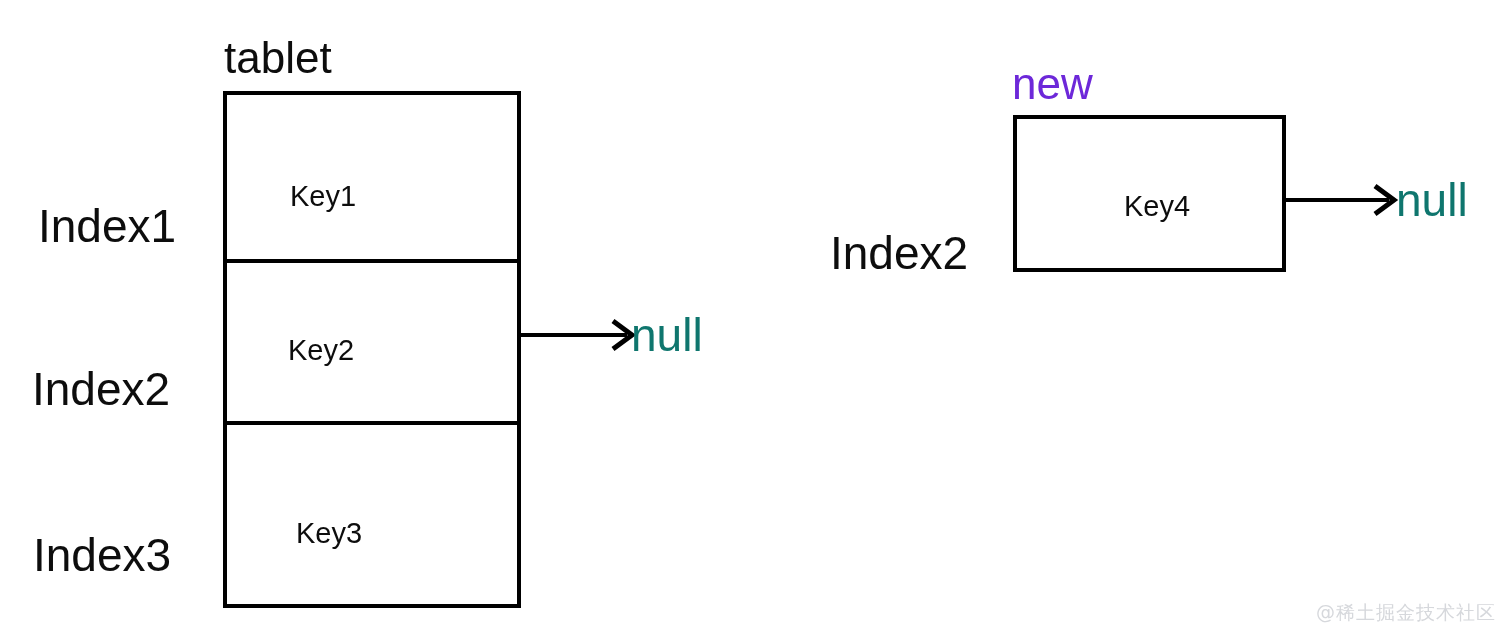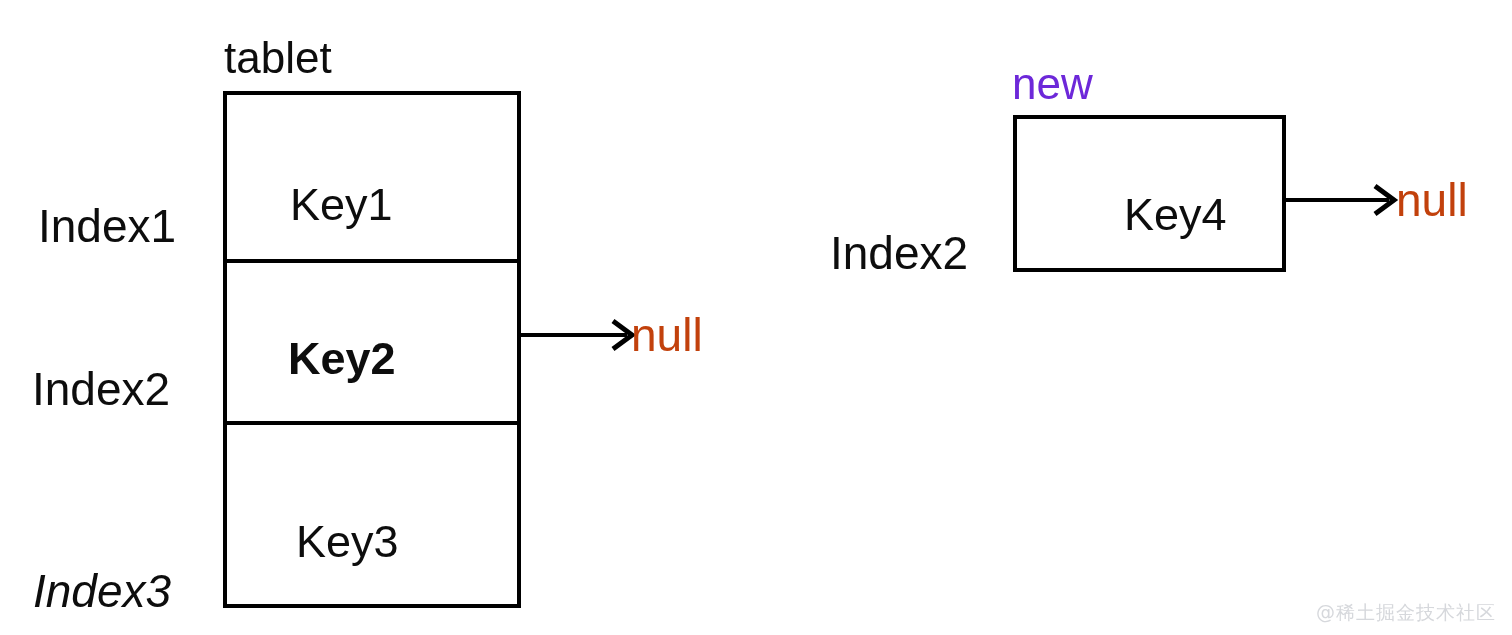--- a/index.html
+++ b/index.html
@@ -38,27 +38,27 @@
     font-weight: 400;
   }
   .caption-new {
     font-size: 44px;
     line-height: 1;
     white-space: nowrap;
     font-weight: 400;
   }
   .cell-text {
     color: #0d0d0d;
-    font-size: 45px;
+    font-size: 29px;
     line-height: 1;
     white-space: nowrap;
     font-weight: 400;
   }
   .null-text {
-    color: #c2410c;
+    color: #0f766e;
     font-size: 46px;
     line-height: 1;
     white-space: nowrap;
     font-weight: 400;
   }
 
   
   .table-box {
     box-sizing: border-box;
     border: 4px solid #000000;
@@ -101,23 +101,23 @@
 
       <div class="abs row-divider" style="left:0px; top:164px; width:290px;"></div>
 
       <div class="abs row-divider" style="left:0px; top:326px; width:290px;"></div>
     </div>
 
     <div class="abs label-text" style="left:38px; top:203px;">Index1</div>
     <div class="abs cell-text" style="left:290px; top:182px;">Key1</div>
 
     <div class="abs label-text" style="left:32px; top:366px;">Index2</div>
-    <div class="abs cell-text" style="left:288px; top:336px;font-weight:bold;">Key2</div>
+    <div class="abs cell-text" style="left:288px; top:336px;">Key2</div>
 
-    <div class="abs label-text" style="left:33px; top:568px;font-style:italic;">Index3</div>
+    <div class="abs label-text" style="left:33px; top:532px;">Index3</div>
     <div class="abs cell-text" style="left:296px; top:519px;">Key3</div>
 
     <svg class="abs arrow-svg" style="left:519px; top:317px;" width="120" height="36" viewBox="0 0 120 36">
       <line x1="0" y1="18" x2="108" y2="18" stroke="#000000" stroke-width="4"></line>
       <path d="M 94 4 L 113 18 L 94 32" fill="none" stroke="#000000" stroke-width="5" stroke-linecap="butt" stroke-linejoin="miter"></path>
     </svg>
     <div class="abs null-text" style="left:631px; top:312px;">null</div>
   </div>
 
   <div class="abs">

